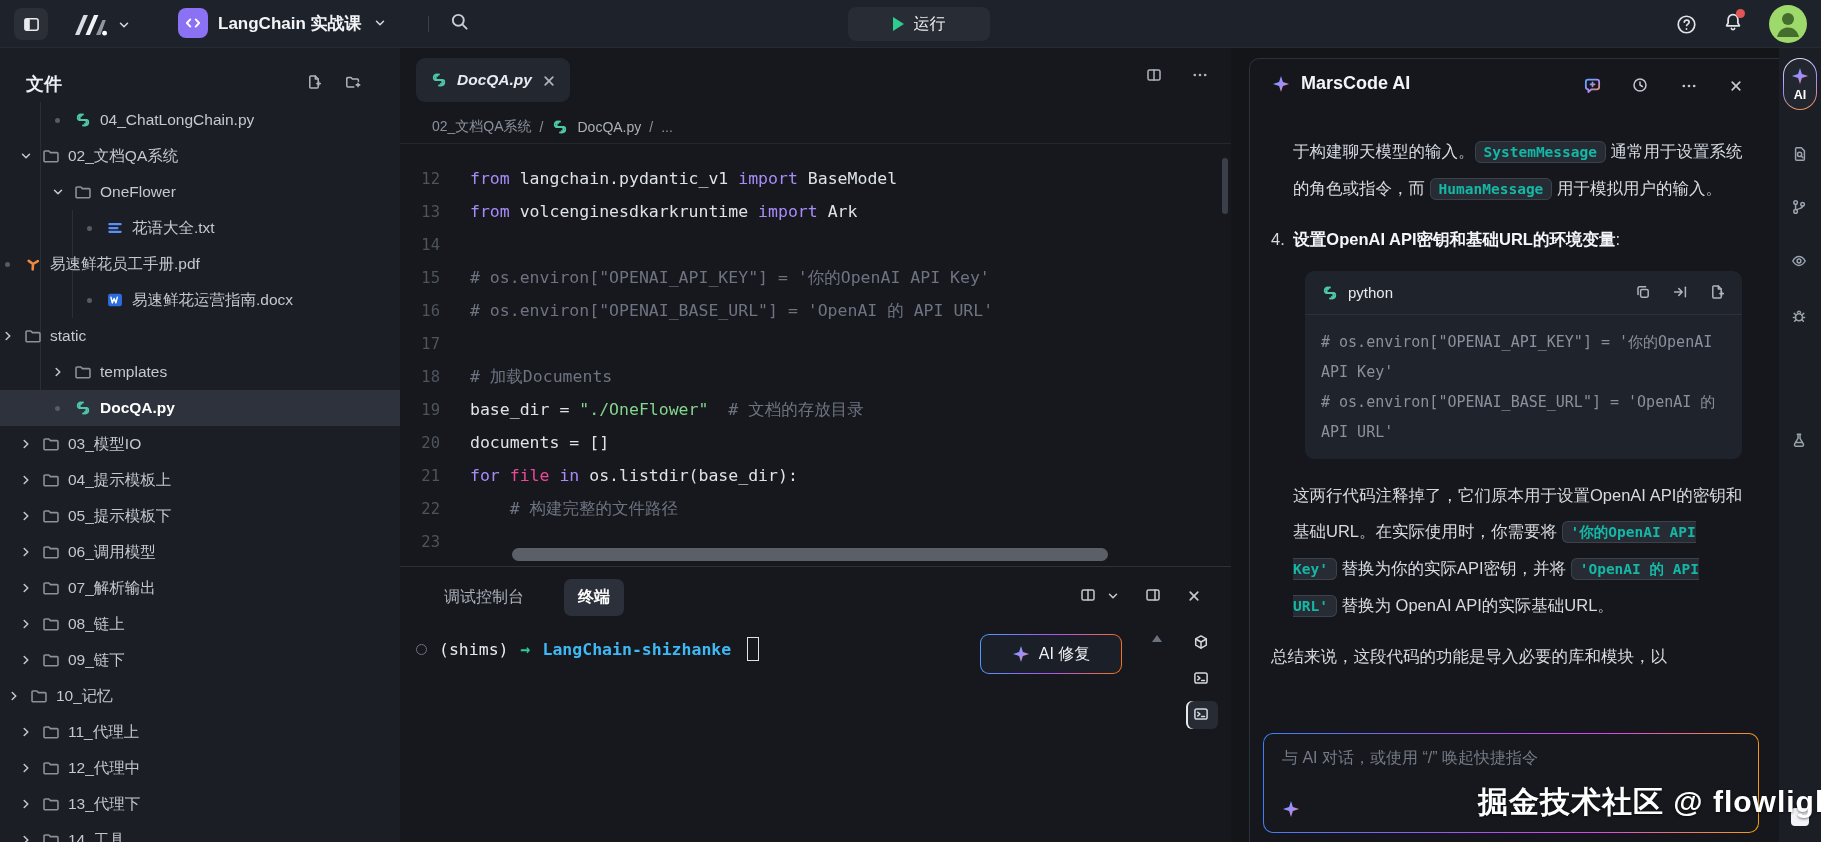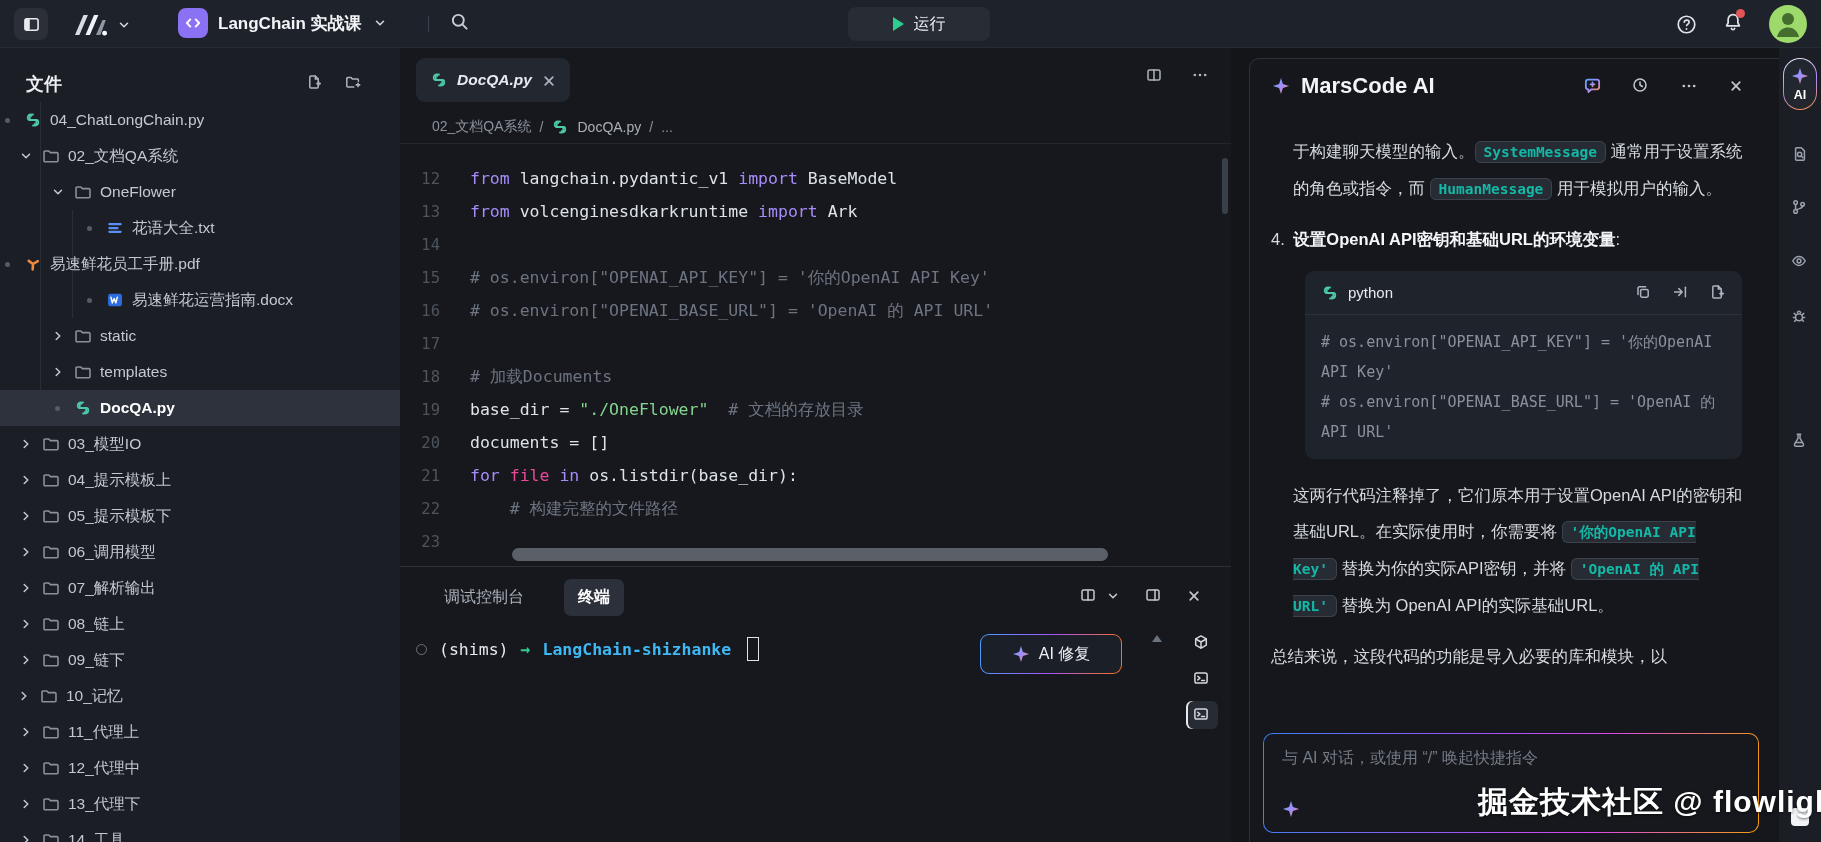--- a/index.html
+++ b/index.html
@@ -87,21 +87,21 @@
   .t-strip .slot { width:32px; height:28px; display:flex; align-items:center; justify-content:center; border-radius:6px; }
   .t-strip .slot.on { background:#262b34; box-shadow:inset 2px 0 0 #e6e9ee; }
   .t-upar { position:absolute; left:752px; top:68px; width:0; height:0;
     border-left:5px solid transparent; border-right:5px solid transparent; border-bottom:7px solid #6a7280; }
 
   
   .aipanel { position:absolute; left:1249px; top:58px; width:530px; height:784px; background:#15171c;
     border:1px solid #2b313c; border-right:none; border-bottom:none; border-radius:10px 0 0 0; overflow:hidden; }
   .ai-head { position:absolute; left:0; top:0; width:100%; height:56px; }
   .ai-title { position:absolute; left:22px; top:14px; display:flex; align-items:center; gap:11px;
-    font-size:22px; font-weight:bold; color:#f2f4f7; }
+    font-size:18px; font-weight:bold; color:#f2f4f7; }
   .ai-head-icons { position:absolute; right:36px; top:17px; display:flex; gap:30px; color:#c3c8d1; }
   .chat { position:absolute; left:0; top:60px; width:100%; height:606px; padding:14px 36px 0 21px;
     font-size:16.5px; line-height:36px; color:#d6dae1; overflow:hidden; }
   .cb.p { margin-bottom:14px; }
   .cb.ind { padding-left:22px; }
   .cb .marker { margin-right:4px; }
   .cb strong { color:#f4f6f9; }
   .chip { font-family:"DejaVu Sans Mono","Liberation Mono",monospace; font-size:14.5px; font-weight:bold;
     color:#14b8a6; background:#262b34; border:1px solid #3b424c; border-radius:6px; padding:2px 8px; }
   .codecard { margin:8px 0 18px 34px; width:437px; background:#1f232b; border-radius:9px; overflow:hidden; }
@@ -240,21 +240,21 @@
               <path d="M1.8 4.6c0-.6.4-1 1-1h3.2l1.4 1.5h5c.6 0 1 .4 1 1v1.2"></path>
               <path d="M1.8 4.6v7.3c0 .6.4 1 1 1h6"></path>
               <path d="M11.3 10.9h3.4M13 9.2v3.4" stroke-width="1.6"></path>
             </svg>
           </span>
       </div>
     </div>
     <div class="guide" style="left:40px; top:54px; height:324px;"></div>
     <div class="guide" style="left:72px; top:162px; height:108px;"></div>
     <div class="tree" id="tree">
-        <div class="trow" style="">
+        <div class="trow" style="padding-left:50px">
           <span class="dot"></span>
           <span class="icon">
             <svg width="18" height="18" viewBox="0 0 16 16" fill="none" stroke="#4ec9a8" stroke-width="1.6" stroke-linecap="round">
               <path d="M8 3.1c-1.9 0-2.9.9-2.9 2.1V8h5.7c1.1 0 1.9.9 1.9 2.1 0 1.5-1 2.8-2.9 2.8"></path>
               <path d="M8 12.9c1.9 0 2.9-.9 2.9-2.1V8H5.2C4.1 8 3.3 7.1 3.3 5.9c0-1.5 1-2.8 2.9-2.8"></path>
               <circle cx="6.6" cy="4.7" r=".55" fill="#4ec9a8" stroke="none"></circle>
               <circle cx="9.4" cy="11.3" r=".55" fill="#4ec9a8" stroke="none"></circle>
             </svg>
           </span>
           <span class="tlabel">04_ChatLongChain.py</span>
@@ -306,21 +306,21 @@
         <div class="trow" style="padding-left:82px">
           <span class="dot"></span>
           <span class="icon">
             <svg width="18" height="18" viewBox="0 0 16 16">
               <rect x="1.8" y="2.4" width="12.4" height="11.2" rx="2" fill="#2d6cdf"></rect>
               <path d="M4.4 5.6l1.2 5 1.6-4 1.6 4 1.2-5" stroke="#ffffff" stroke-width="1.3" fill="none" stroke-linecap="round" stroke-linejoin="round"></path>
             </svg>
           </span>
           <span class="tlabel">易速鲜花运营指南.docx</span>
         </div>
-        <div class="trow" style="padding-left:50px">
+        <div class="trow" style="">
           <span class="icon">
             <svg width="16" height="16" viewBox="0 0 16 16" fill="none" stroke="currentColor" stroke-width="1.5" stroke-linecap="round" stroke-linejoin="round">
               <path d="M6.2 4.5L9.8 8l-3.6 3.5"></path>
             </svg>
           </span>
           <span class="icon">
             <svg width="18" height="18" viewBox="0 0 16 16" fill="none" stroke="#8a919c" stroke-width="1.4" stroke-linejoin="round">
               <path d="M1.8 4.4c0-.5.4-.9.9-.9h3.4l1.4 1.5h5.8c.5 0 .9.4.9.9v6.3c0 .5-.4.9-.9.9H2.7c-.5 0-.9-.4-.9-.9z"></path>
             </svg>
           </span>
@@ -435,21 +435,21 @@
               <path d="M6.2 4.5L9.8 8l-3.6 3.5"></path>
             </svg>
           </span>
           <span class="icon">
             <svg width="18" height="18" viewBox="0 0 16 16" fill="none" stroke="#8a919c" stroke-width="1.4" stroke-linejoin="round">
               <path d="M1.8 4.4c0-.5.4-.9.9-.9h3.4l1.4 1.5h5.8c.5 0 .9.4.9.9v6.3c0 .5-.4.9-.9.9H2.7c-.5 0-.9-.4-.9-.9z"></path>
             </svg>
           </span>
           <span class="tlabel">09_链下</span>
         </div>
-        <div class="trow" style="padding-left:16px">
+        <div class="trow" style="padding-left:6px">
           <span class="icon">
             <svg width="16" height="16" viewBox="0 0 16 16" fill="none" stroke="currentColor" stroke-width="1.5" stroke-linecap="round" stroke-linejoin="round">
               <path d="M6.2 4.5L9.8 8l-3.6 3.5"></path>
             </svg>
           </span>
           <span class="icon">
             <svg width="18" height="18" viewBox="0 0 16 16" fill="none" stroke="#8a919c" stroke-width="1.4" stroke-linejoin="round">
               <path d="M1.8 4.4c0-.5.4-.9.9-.9h3.4l1.4 1.5h5.8c.5 0 .9.4.9.9v6.3c0 .5-.4.9-.9.9H2.7c-.5 0-.9-.4-.9-.9z"></path>
             </svg>
           </span>

